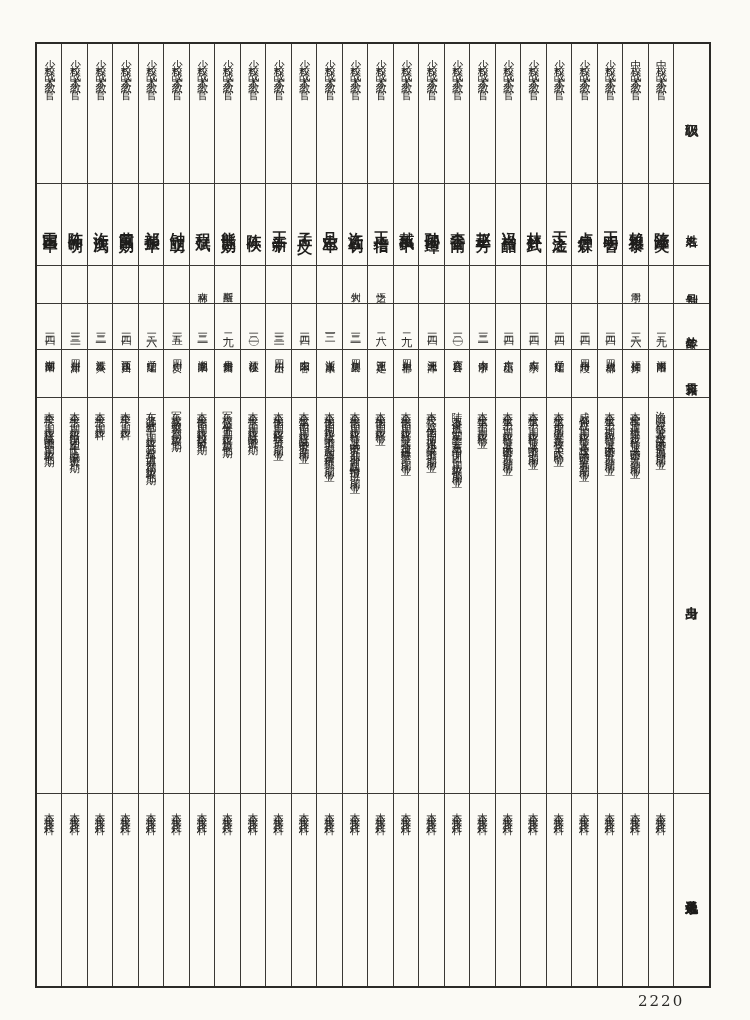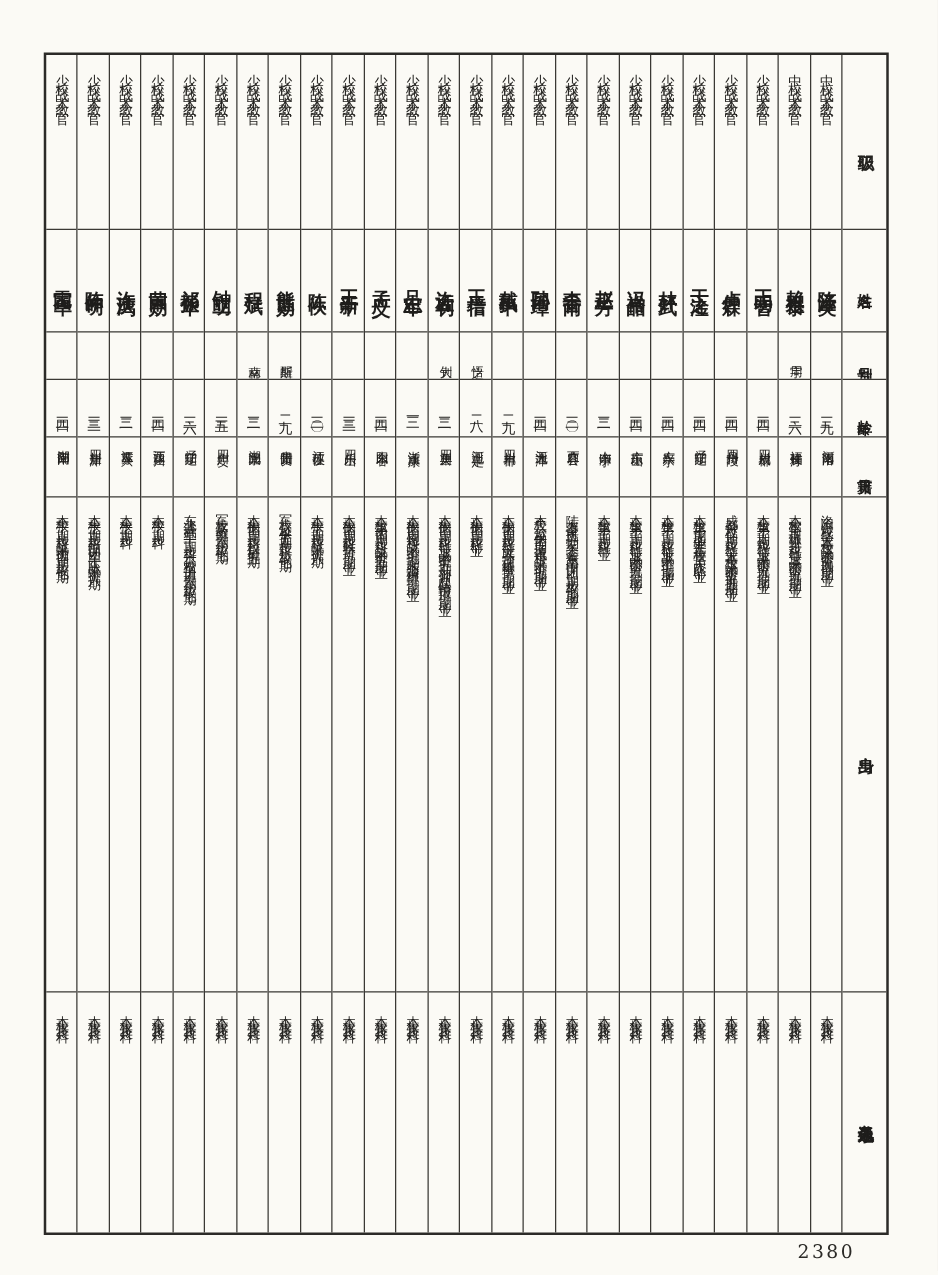--- a/index.html
+++ b/index.html
@@ -309,14 +309,14 @@
         <div class="cell rank">少校战术教官</div>
         <div class="cell name">雷国华</div>
         <div class="cell alias"></div>
         <div class="cell age">三四</div>
         <div class="cell native">湖南邵阳</div>
         <div class="cell origin">本校十一期步科战术班四期步校七期</div>
         <div class="cell address">本校步兵科</div>
       </div>
     </div>
 
-  <div class="page-number">2380</div>
+  <div class="page-number">2220</div>
 </div>
 
 </body></html>

